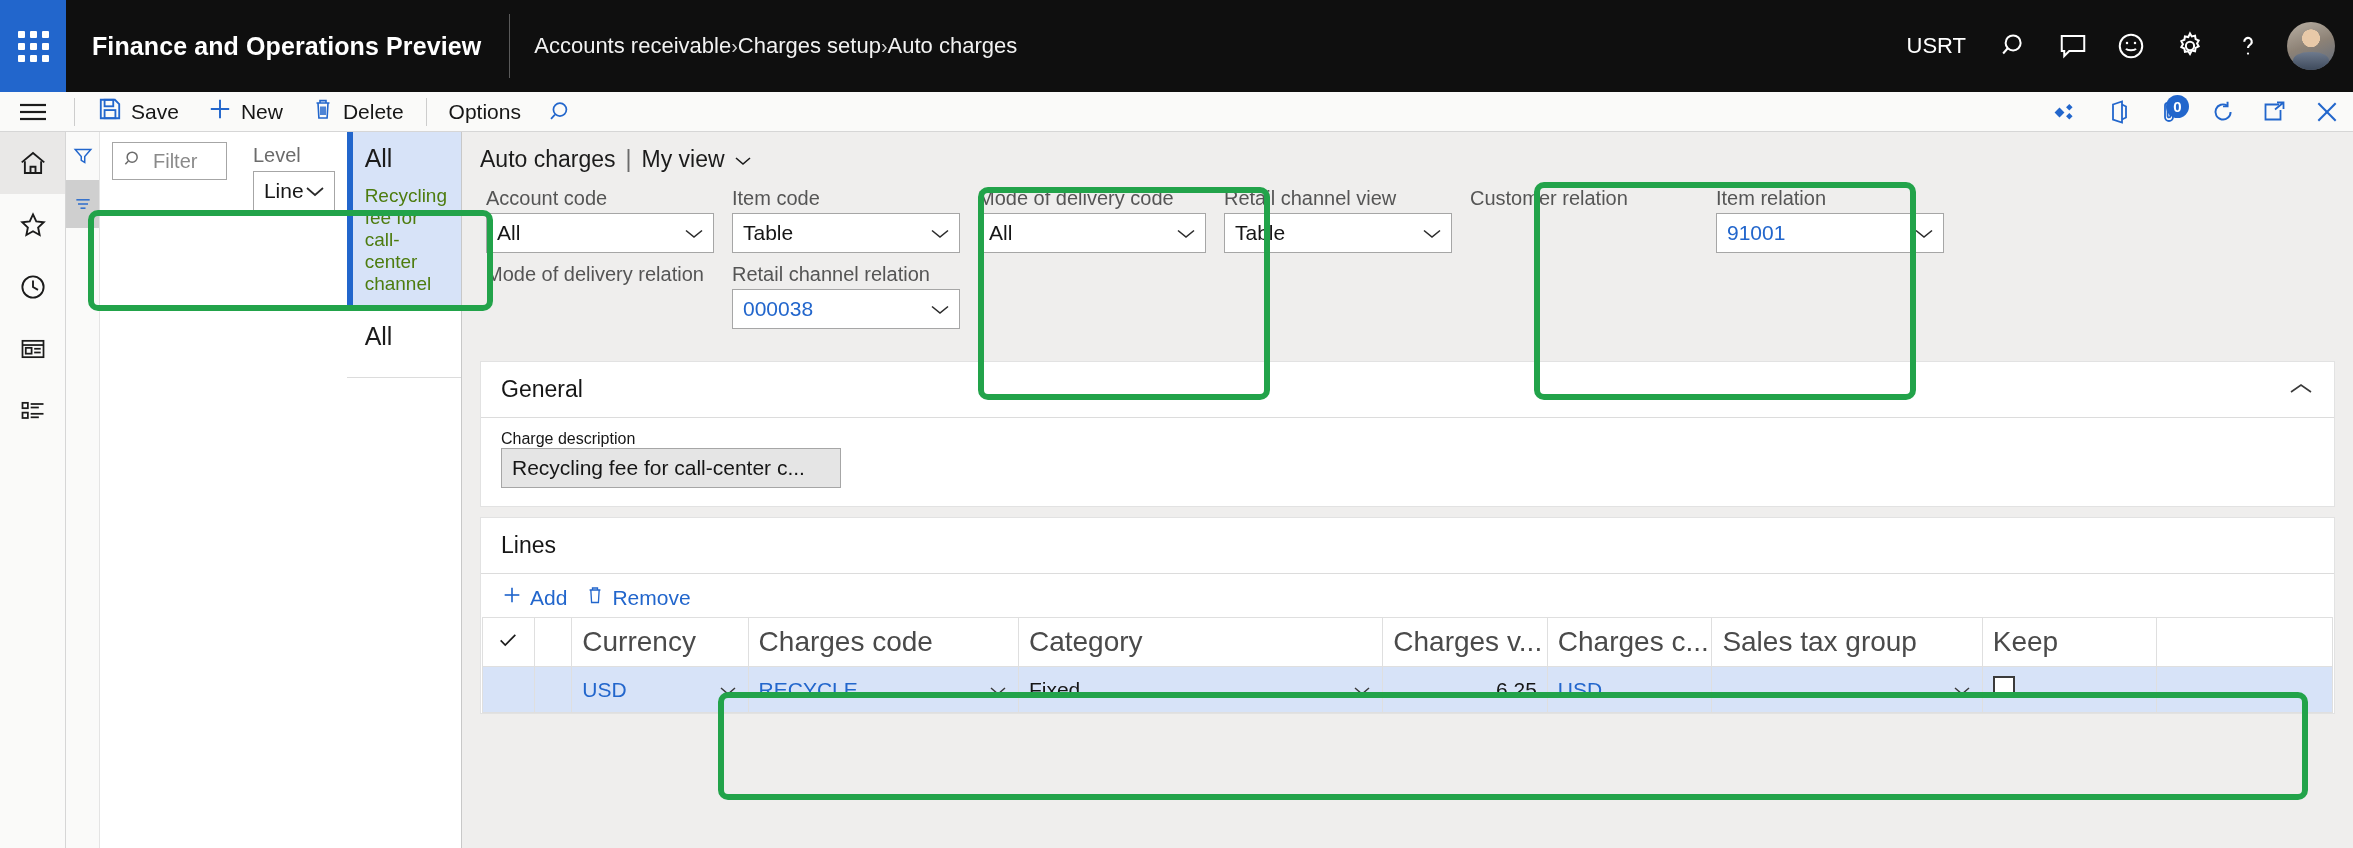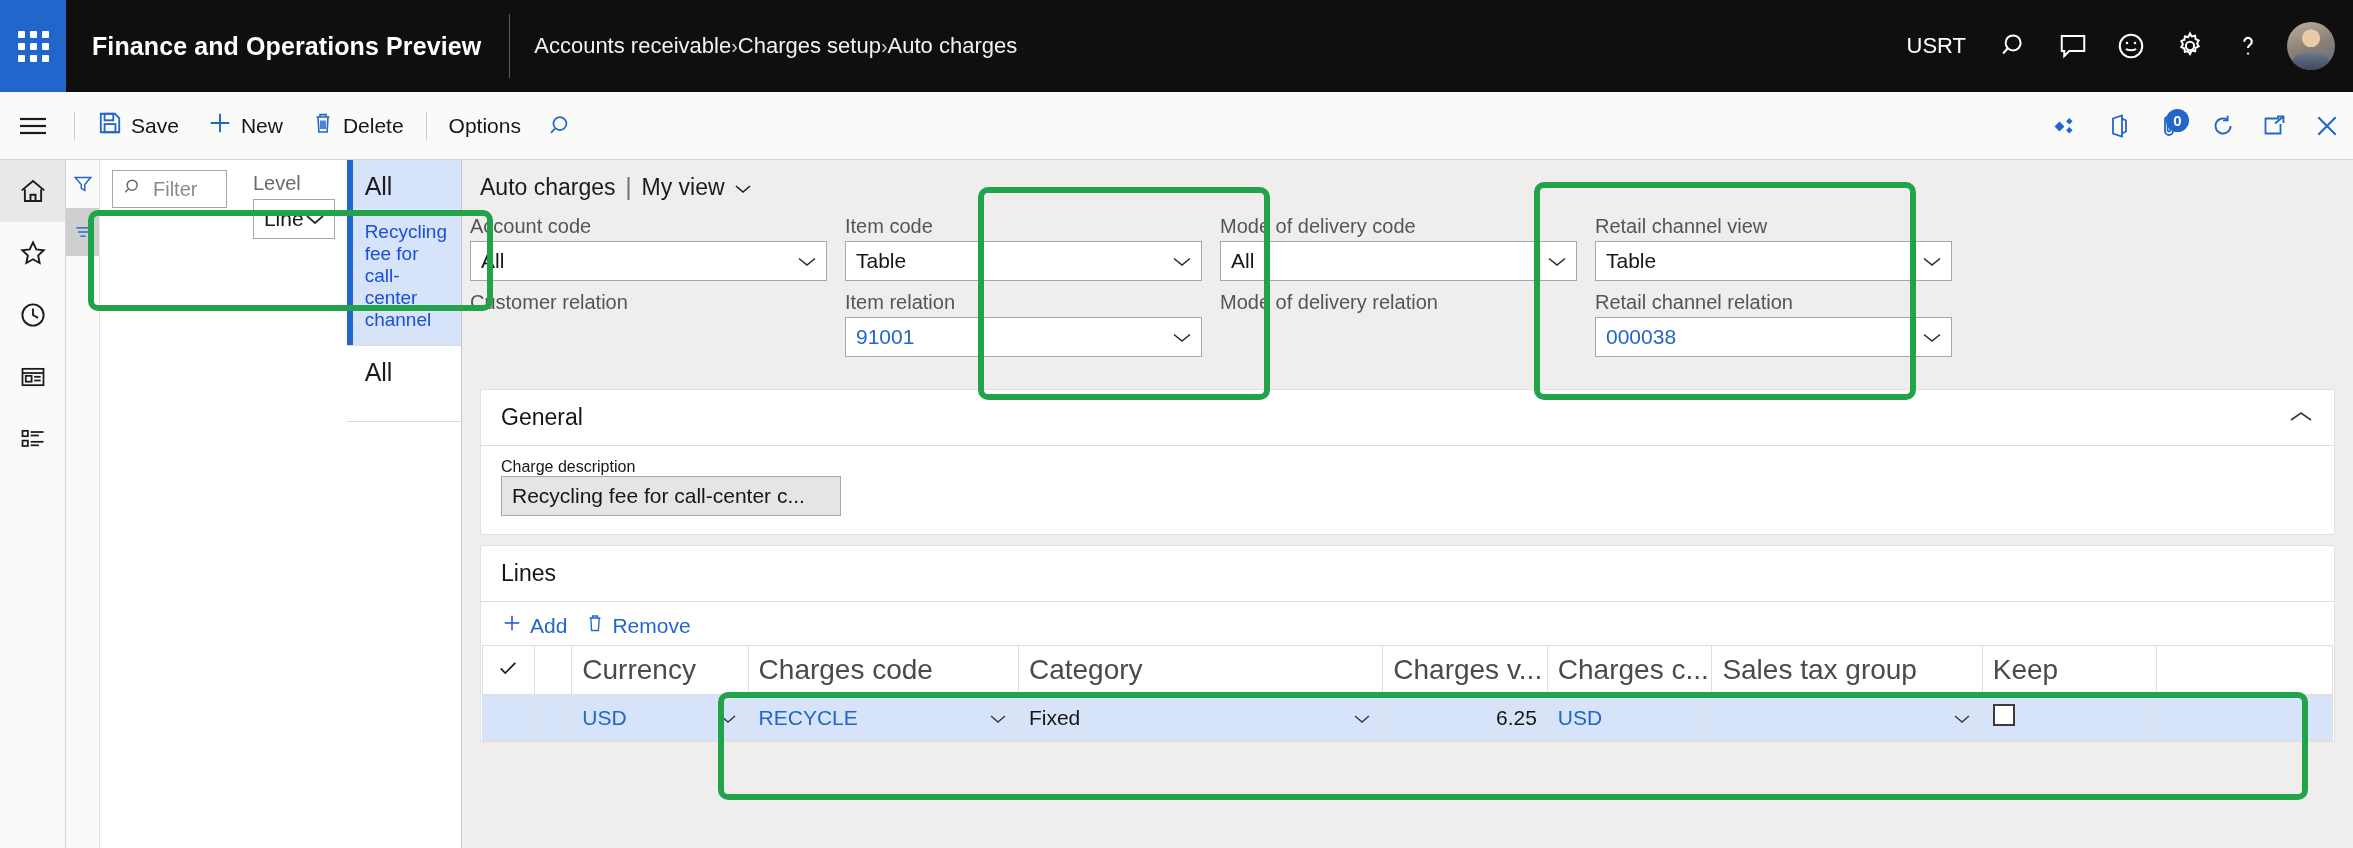--- a/index.html
+++ b/index.html
@@ -41,21 +41,21 @@
       linear-gradient(160deg,#b9b0a4 0%, #8d8276 48%, #5d6a7d 100%);
     overflow:hidden; position:relative;
   }
   .avatar::after {
     content:""; position:absolute; left:12%; right:12%; bottom:0; height:38%;
     background:linear-gradient(180deg,#6e7a8d,#3e4a5c); border-radius:45% 45% 0 0;
   }
 
   
   .cmdbar {
-    height:68px; background:#fafaf9; border-bottom:1px solid #d6d6d6;
+    height:40px; background:#fafaf9; border-bottom:1px solid #d6d6d6;
     display:flex; align-items:center;
   }
   .ham { width:66px; display:flex; align-items:center; justify-content:center; cursor:pointer; }
   .cmd-sep { width:1px; height:28px; background:#cdcdcd; margin:0 8px; }
   .cmd-btn {
     display:flex; align-items:center; gap:8px; padding:0 14px; height:52px;
     font-size:21px; color:#161616; cursor:pointer; white-space:nowrap;
   }
   .cmd-spacer { flex:1; }
   .cmd-ico { width:52px; height:52px; display:flex; align-items:center; justify-content:center; cursor:pointer; position:relative; }
@@ -101,34 +101,33 @@
 
   .lp-list { flex:1; }
   .lp-item {
     border-bottom:1px solid #dcdcdc; padding:10px 14px 14px 18px; position:relative; cursor:pointer;
   }
   .lp-item.active { background:#d7e3f8; }
   .lp-item.active::before {
     content:""; position:absolute; left:0; top:0; bottom:0; width:6px; background:#2266cc;
   }
   .lp-title { font-size:25px; color:#1b1b1b; line-height:1.35; }
-  .lp-sub { font-size:19px; color:#1d4ed8; margin-top:17px; }
+  .lp-sub { font-size:19px; color:#4d7c0f; margin-top:9px; }
 
   
   .form-area { flex:1; background:#efeeed; overflow:hidden; }
   .form-header {
     padding:14px 0 8px 18px; font-size:23px; color:#1b1b1b; display:flex; align-items:center; gap:10px;
   }
   .fh-sep { color:#6b6b6b; }
   .fh-view { display:flex; align-items:center; gap:8px; cursor:pointer; }
 
   .fields-grid {
-    display:grid; grid-template-columns:repeat(4, 1fr); gap:0 18px; padding:6px 18px 12px 0;
+    display:grid; grid-template-columns:repeat(6, 1fr); gap:0 18px; padding:6px 18px 12px 24px;
     max-width:1500px;
-    margin-left:8px;
   }
   .field { margin-bottom:10px; }
   .field .lbl2 { font-size:20px; color:#555; margin-bottom:3px; }
   .inp {
     height:40px; border:1px solid #a6a6a6; background:#fff; display:flex; align-items:center;
     justify-content:space-between; padding:0 8px 0 10px; font-size:21px; color:#161616; cursor:pointer;
   }
   .inp.link { color:#2266cc;gap:21px; }
   .inp.blank { border:none; background:transparent; cursor:default; }
 

